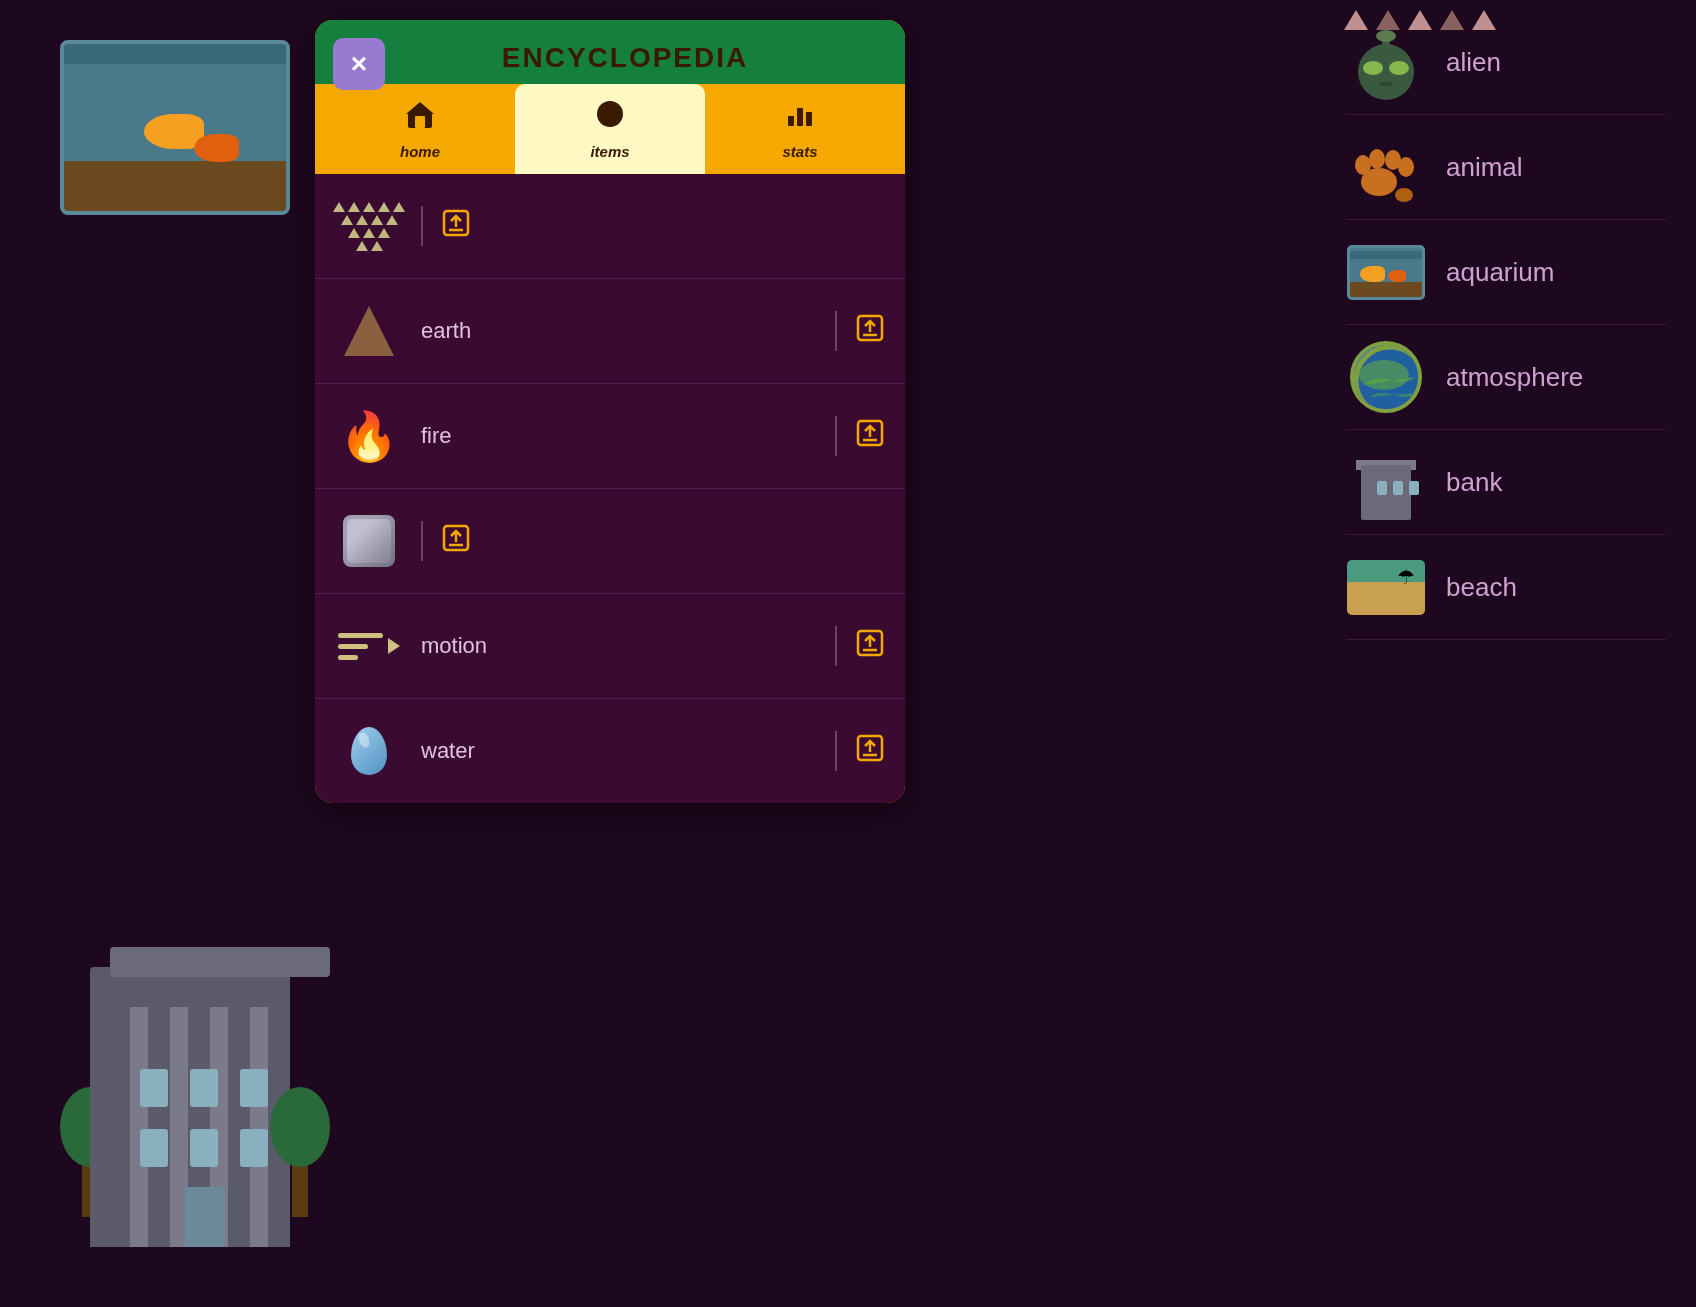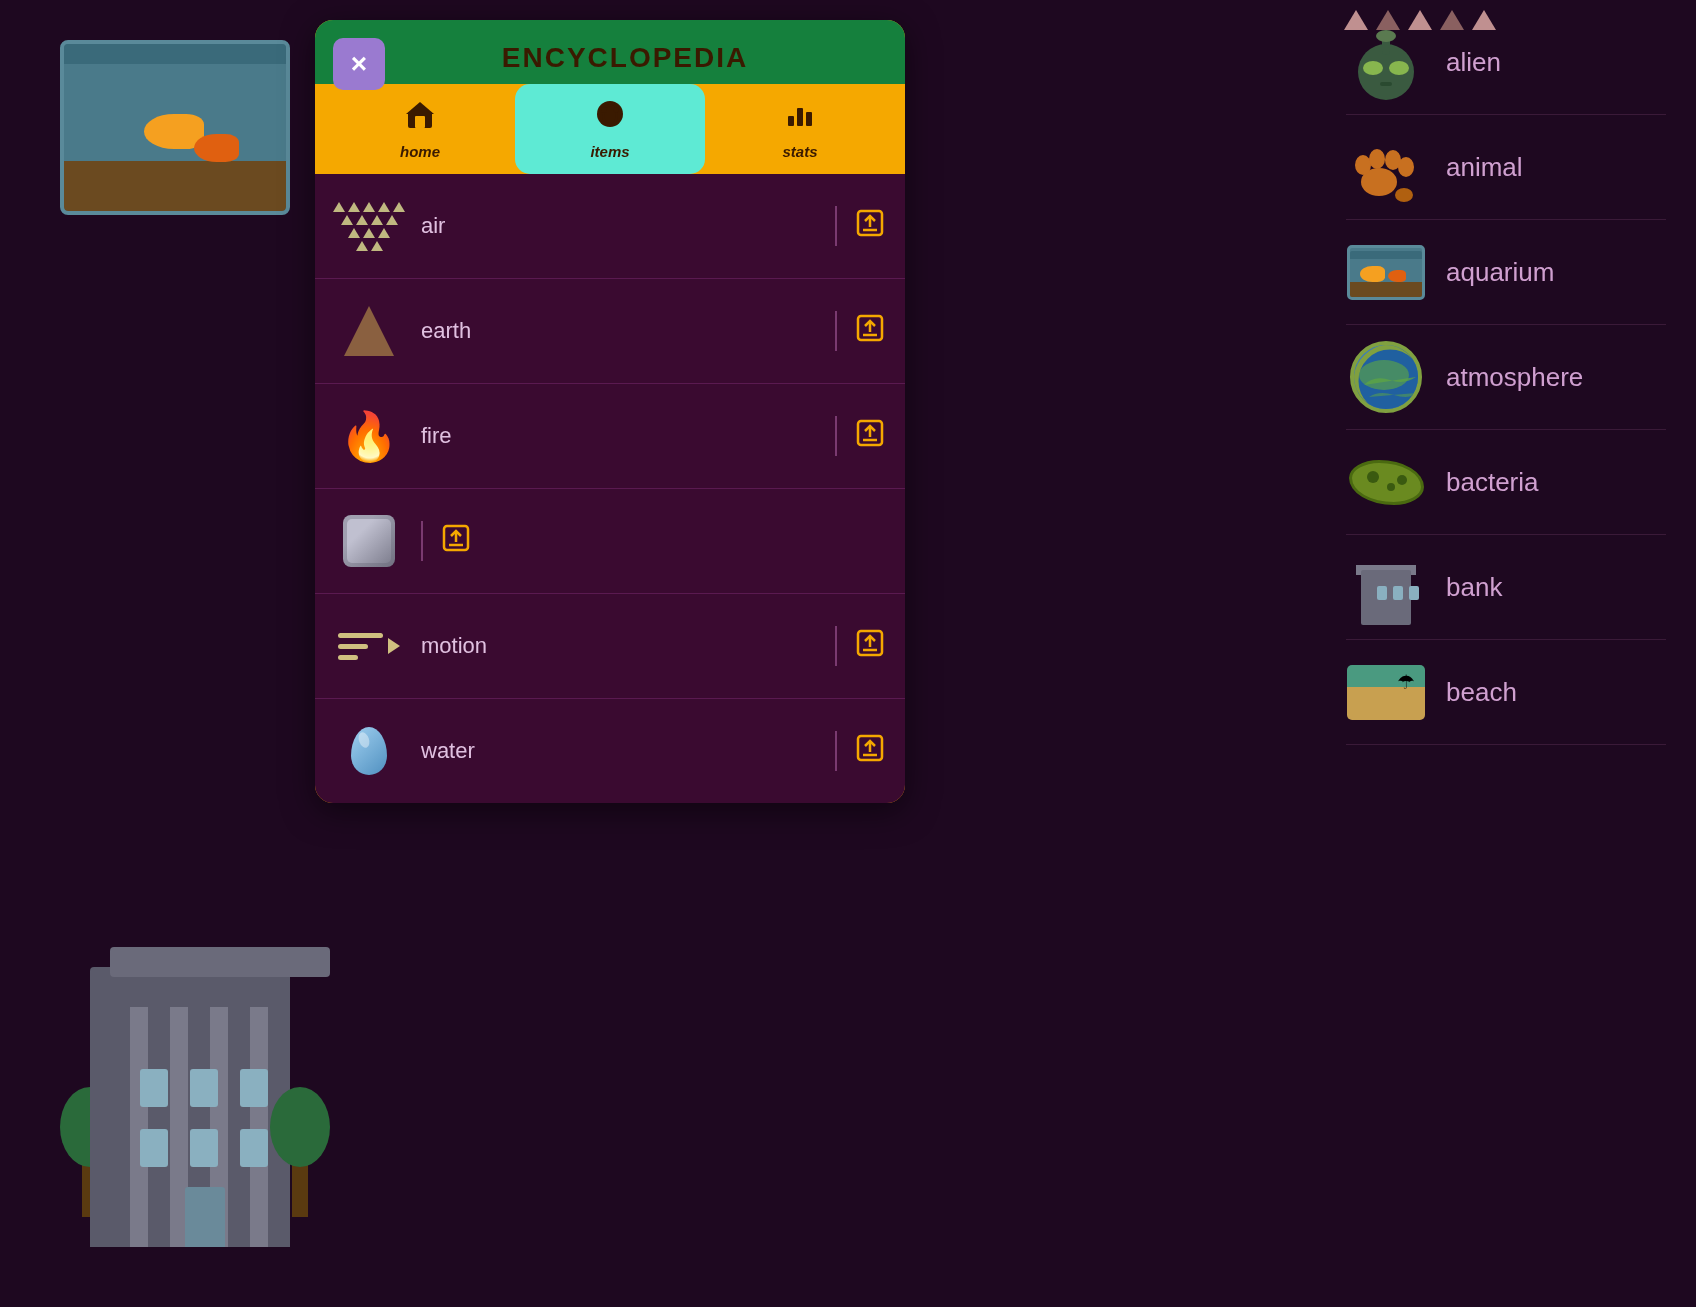--- a/index.html
+++ b/index.html
@@ -183,22 +183,21 @@
     }
     .modal-tab {
       flex: 1;
       padding: 14px 10px 14px;
       text-align: center;
       cursor: pointer;
       border-radius: 10px 10px 0 0;
       display: flex; flex-direction: column; align-items: center; gap: 6px;
     }
     .modal-tab.active {
-      background: #5eead4;
-      border-radius: 15px;
+      background: #fef9c3;
     }
     .tab-icon { font-size: 28px; color: #3a1a00; }
     .tab-label { font-size: 15px; color: #3a1a00; font-weight: 600; }
     .modal-body {
       background: #3a0a30;
       padding: 0;
     }
     .item-row {
       display: flex;
       align-items: center;
@@ -550,21 +549,20 @@
             <div class="air-t"></div>
               <div class="air-t"></div>
               <div class="air-t"></div>
           </div>
           <div class="air-row">
             <div class="air-t"></div>
               <div class="air-t"></div>
           </div>
         </div>
       </div>
-      <span class="item-name">air</span>
       <div class="divider-vert"></div>
       <span class="item-export">
         <svg width="30" height="30" viewBox="0 0 30 30" fill="none">
           <rect x="3" y="3" width="24" height="24" rx="3" fill="none" stroke="#f5a800" stroke-width="2.5"></rect>
           <line x1="15" y1="8" x2="15" y2="19" stroke="#f5a800" stroke-width="2.5"></line>
           <polyline points="10,13 15,8 20,13" fill="none" stroke="#f5a800" stroke-width="2.5"></polyline>
           <line x1="8" y1="22" x2="22" y2="22" stroke="#f5a800" stroke-width="2.5"></line>
         </svg>
       </span>
     </div>
@@ -708,30 +706,20 @@
           <circle cx="36" cy="36" r="34" fill="#2060a0"></circle>
           <path d="M10 40 Q20 30 36 35 Q50 40 62 32" fill="#60a840" opacity="0.7"></path>
           <path d="M15 52 Q25 45 40 50 Q55 55 62 48" fill="#60a840" opacity="0.5"></path>
           <circle cx="36" cy="36" r="34" fill="none" stroke="#80a040" stroke-width="5"></circle>
         </svg>
       </div>
     </div>
     <span class="sidebar-label">atmosphere</span>
   </div>
 
-  <div class="sidebar-item">
-    <div class="sidebar-icon">
-      <div class="bacteria-shape">
-        <div class="bacteria-dot bd1"></div>
-        <div class="bacteria-dot bd2"></div>
-        <div class="bacteria-dot bd3"></div>
-      </div>
-    </div>
-    <span class="sidebar-label">bacteria</span>
-  </div>
 
   <div class="sidebar-item">
     <div class="sidebar-icon">
       <div class="bank-shape">
         <div class="bank-roof2"></div>
         <div class="bank-body2">
           <div class="bank-window2 bw21"></div>
           <div class="bank-window2 bw22"></div>
           <div class="bank-window2 bw23"></div>
         </div>

